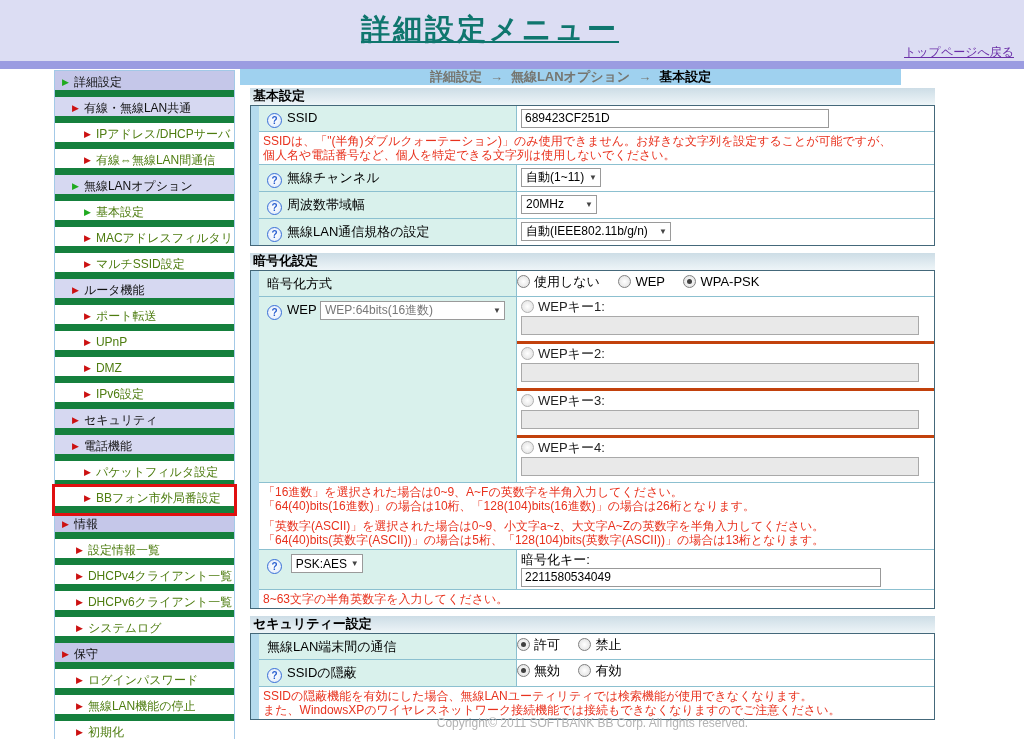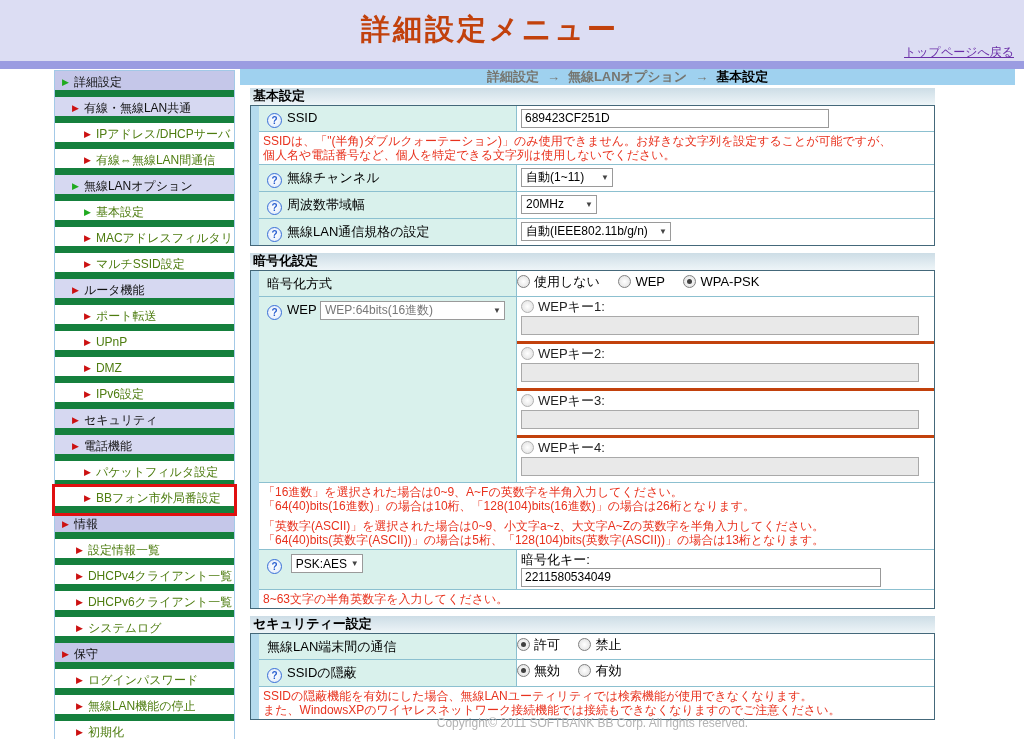--- a/index.html
+++ b/index.html
@@ -6,29 +6,29 @@
   body {
     width:1024px; height:739px; position:relative; overflow:hidden;
     background:#ffffff;
     font-family:"Liberation Sans","DejaVu Sans",sans-serif;
     -webkit-font-smoothing:antialiased;
   }
   
   .header { position:absolute; left:0; top:0; width:1024px; height:61px; background:#dcddf3; }
   .header-title {
     text-align:center; padding-top:10px; padding-right:44px;
-    font-size:29px; font-weight:bold; color:#c2410c; letter-spacing:3px;
+    font-size:29px; font-weight:bold; color:#0f766e; letter-spacing:3px;text-decoration:underline;
   }
   .top-link {
     position:absolute; right:10px; top:44px; font-size:12px;
     color:#6a2fa8; text-decoration:underline; cursor:pointer;
   }
   .purple-bar { position:absolute; left:0; top:61px; width:1024px; height:8px; background:#9b9ce1; }
   .breadcrumb {
-    position:absolute; left:240px; top:69px; width:775px; height:16px;
+    position:absolute; left:240px; top:69px; width:661px; height:16px;
     background:#9fd1ef; font-size:13px; font-weight:bold; line-height:16px; text-align:center;
   }
   .bc-dim { color:#767670; }
   .bc-arrow { color:#767670; margin:0 8px; }
   .bc-cur { color:#000; }
   
   .sidebar { position:absolute; left:54px; top:70px; width:181px; }
   .sb-rows { border:1px solid #a3c9e7; border-bottom:none; }
   .sb-row {
     height:19px; line-height:19px; border-bottom:7px solid #15803d;
@@ -81,21 +81,21 @@
   }
   .ssid-input { width:300px; }
   .enc-key-input { width:352px; }
   .wep-input { display:block; width:392px; height:15px; background:#e9e9e9; border:1px solid #a9a9a9; margin-top:2px; font-size:12px; }
   .selectbox {
     display:inline-flex; justify-content:space-between; align-items:center; box-sizing:border-box;
     height:19px; border:1px solid #9a9a9a; background:#fff; padding:0 3px 0 4px;
     font-size:12px; color:#000; cursor:default; overflow:hidden; white-space:nowrap;
   }
   .sel-arrow { font-size:8px; color:#444; margin-left:3px; }
-  .w-ch  { width:92px; }
+  .w-ch  { width:80px; }
   .w-bw  { width:76px; }
   .w-std { width:150px; }
   .w-wep { width:185px; color:#777; }
   .w-psk { width:72px; }
   .radio {
     display:inline-block; width:11px; height:11px; border-radius:50%;
     border:1px solid #808080; background:radial-gradient(#fff,#ddd);
     vertical-align:-2px; margin-right:4px; box-sizing:content-box;
   }
   .radio.on::after { content:''; display:block; width:5px; height:5px; margin:3px; border-radius:50%; background:#404040; }

